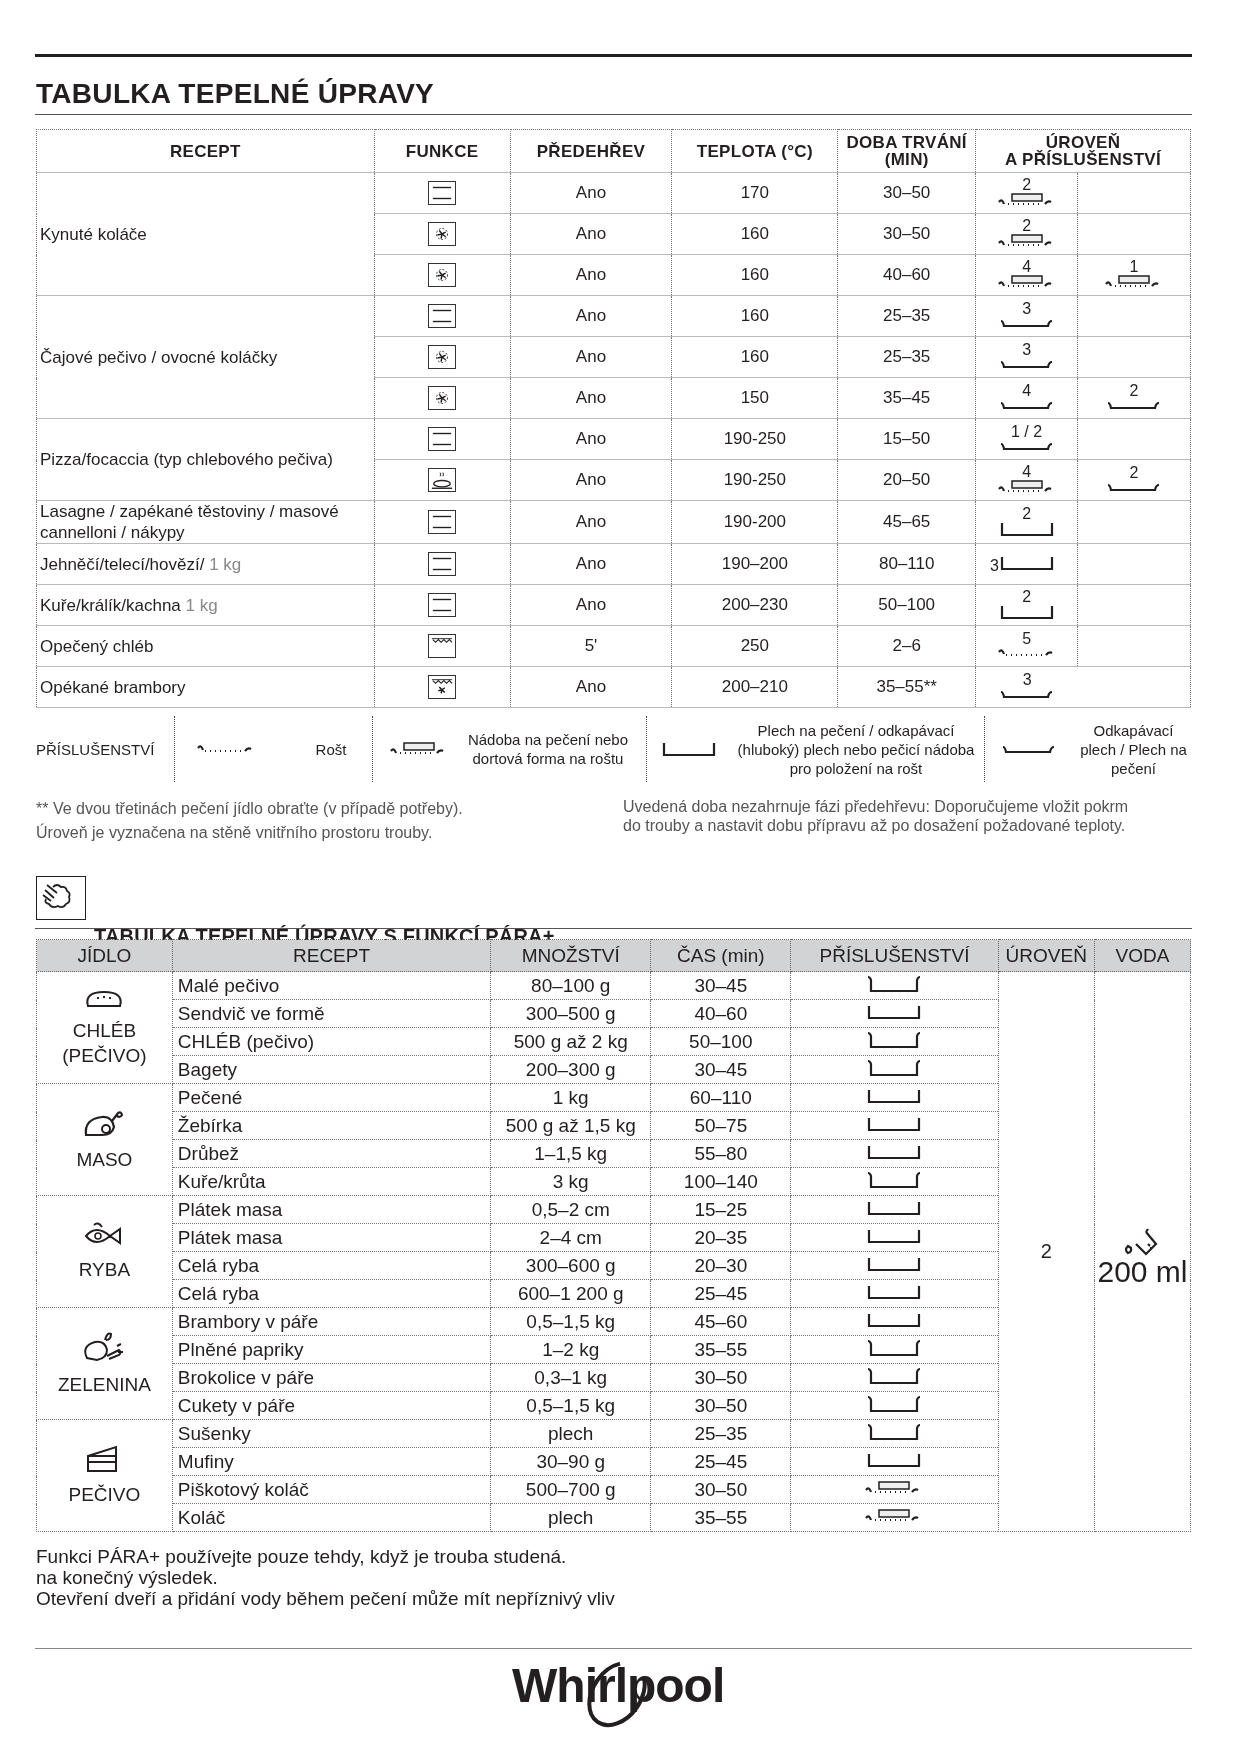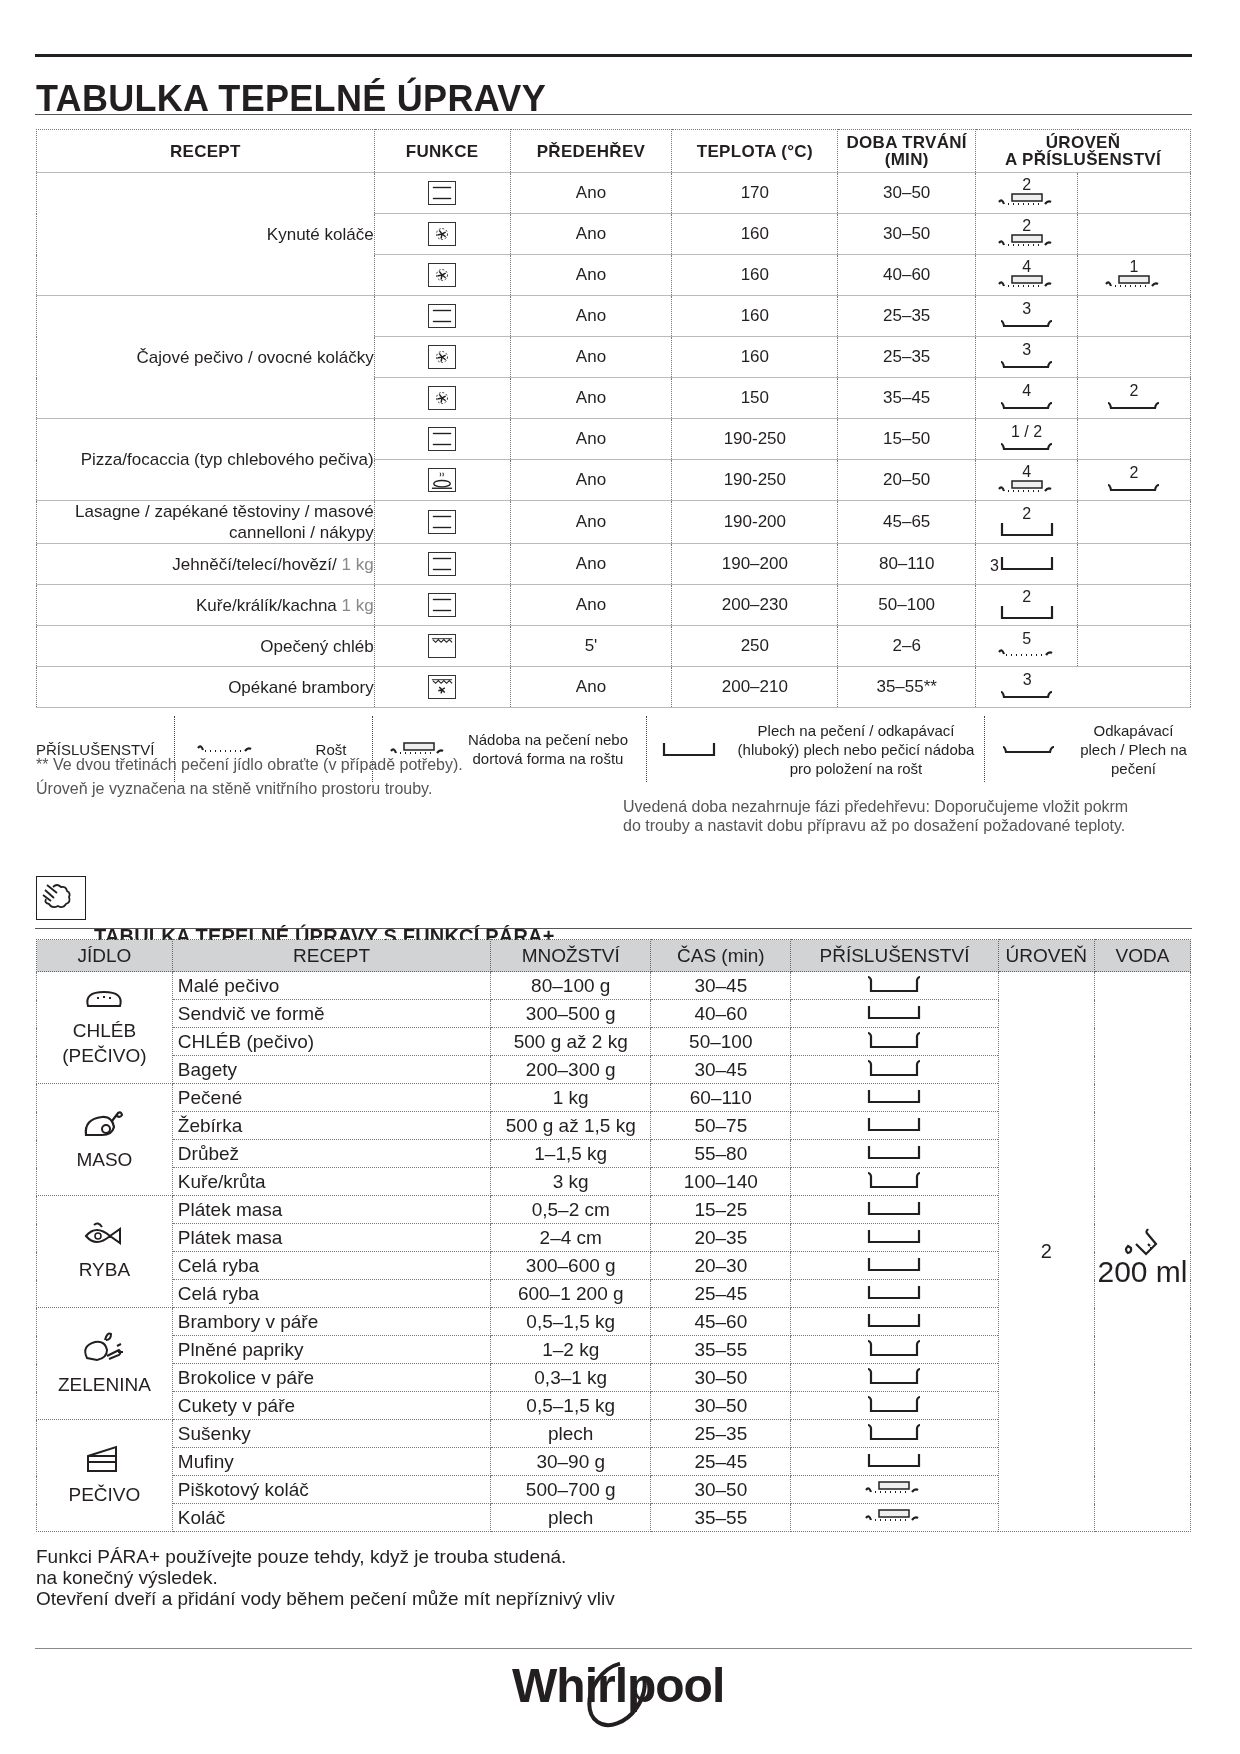--- a/index.html
+++ b/index.html
@@ -1,27 +1,27 @@
 <!DOCTYPE html>
 <html><head>
 <meta charset="utf-8">
 <style>
   html, body { margin: 0; padding: 0; background: #ffffff; }
   body { width: 1240px; height: 1754px; position: relative; font-family: "Liberation Sans", "DejaVu Sans", sans-serif; color: #231f20; overflow: hidden; }
   .abs { position: absolute; }
   .top-rule { left: 35px; top: 54px; width: 1157px; height: 3px; background: #231f20; }
-  .title { left: 36px; top: 78px; font-size: 36px; font-weight: bold; letter-spacing: 0.3px; }
+  .title { left: 36px; top: 78px; font-size: 28px; font-weight: bold; letter-spacing: 0.3px; }
   .title-rule { left: 35px; top: 114px; width: 1157px; height: 1px; background: #555; }
 
   
   table.t1 { position: absolute; left: 36px; top: 129px; width: 1155px; border-collapse: collapse; font-size: 17px; }
   table.t1 td, table.t1 th { border: 1px dotted #777; padding: 0; text-align: center; vertical-align: middle; }
   table.t1 th { font-weight: bold; font-size: 17px; height: 42px; line-height: 17px; letter-spacing: 0.3px; }
   table.t1 tr.r td { height: 40px; border-top: 1px solid #bbb; border-bottom: 1px solid #bbb; }
-  table.t1 td.recipe { text-align: right; padding-left: 3px; line-height: 21px; }
+  table.t1 td.recipe { text-align: left; padding-left: 3px; line-height: 21px; }
   table.t1 td.recipe .light { color: #888; }
   .lvl { display: flex; flex-direction: column; align-items: center; justify-content: center; line-height: 15px; font-size: 16px; }
   .lvl.inline { flex-direction: row; align-items: flex-end; justify-content: flex-start; padding-left: 14px; }
   .fn-icon { display: inline-block; width: 28px; height: 24px; border: 1.5px solid #333; position: relative; vertical-align: middle; box-sizing: border-box; }
   .fn-icon svg { position: absolute; left: 0; top: 0; width: 100%; height: 100%; }
 
   
   .legend { left: 36px; top: 716px; width: 1155px; height: 66px; font-size: 15px; }
   .legend .cell { position: absolute; top: 0; height: 66px; display: flex; align-items: center; justify-content: center; text-align: center; line-height: 19px; }
   .legend .vsep { position: absolute; top: 0; height: 66px; width: 0; border-left: 1px dotted #444; }
@@ -367,21 +367,21 @@
   <div class="cell" style="left:700px;width:240px;">Plech na pečení / odkapávací (hluboký) plech nebo pečicí nádoba pro položení na rošt</div>
   <div class="vsep" style="left:948px;"></div>
   <div class="cell" style="left:958px;width:70px;">
       <svg width="56" height="12" viewBox="0 0 56 12">
         <path d="M2 4 q2 0 3 5 h44 q1 -5 4 -5" stroke="#231f20" stroke-width="2.2" fill="none"></path>
       </svg>
     </div>
   <div class="cell" style="left:1040px;width:115px;">Odkapávací plech / Plech na pečení</div>
 </div>
 
-<div class="abs notes" style="left:36px;top:753px;">
+<div class="abs notes" style="left:36px;top:797px;">
   <div>** Ve dvou třetinách pečení jídlo obraťte (v případě potřeby).</div>
   <div>Úroveň je vyznačena na stěně vnitřního prostoru trouby.</div>
 </div>
 <div class="abs notes" style="left:623px;top:797px;line-height:19px;">
   <div>Uvedená doba nezahrnuje fázi předehřevu: Doporučujeme vložit pokrm</div>
   <div>do trouby a nastavit dobu přípravu až po dosažení požadované teploty.</div>
 </div>
 
 <div class="abs steam-icon">
   <svg width="47" height="41" viewBox="0 0 47 41">

